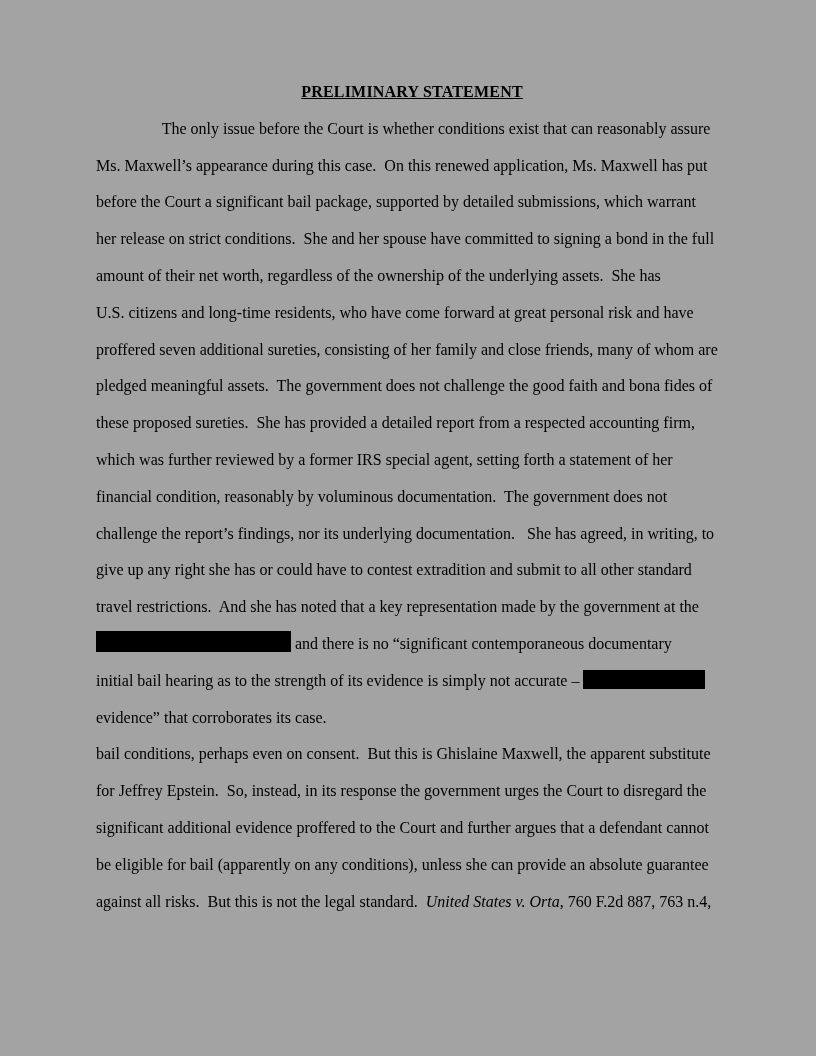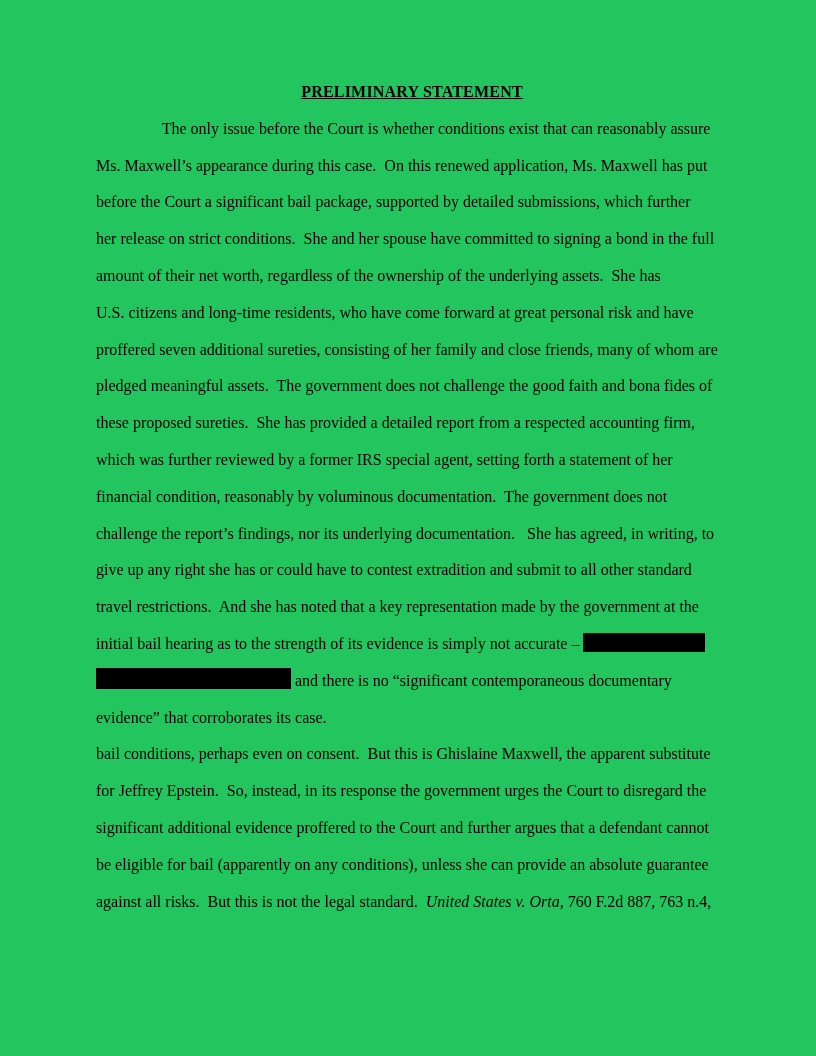--- a/index.html
+++ b/index.html
@@ -4,21 +4,21 @@
 <style>
   html, body {
     margin: 0;
     padding: 0;
     background: #ffffff;
   }
   .page {
     position: relative;
     width: 816px;
     height: 1056px;
-    background: #22c55e;
+    background: #a3a3a3;
     overflow: hidden;
     font-family: "Liberation Serif", "DejaVu Serif", serif;
     color: #000000;
   }
   .content {
     position: absolute;
     left: 96px;
     top: 74px;
     width: 632px;
     font-size: 16px;
@@ -48,34 +48,34 @@
 </style>
 </head>
 <body>
 
 <div class="page">
   <div class="content">
     <div class="doc-title">PRELIMINARY STATEMENT</div>
     <div>
         <div class="line indent"><span>The only issue before the Court is whether conditions exist that can reasonably assure</span></div>
         <div class="line"><span>Ms. Maxwell’s appearance during this case.  On this renewed application, Ms. Maxwell has put</span></div>
-        <div class="line"><span>before the Court a significant bail package, supported by detailed submissions, which further</span></div>
+        <div class="line"><span>before the Court a significant bail package, supported by detailed submissions, which warrant</span></div>
         <div class="line"><span>her release on strict conditions.  She and her spouse have committed to signing a bond in the full</span></div>
         <div class="line"><span>amount of their net worth, regardless of the ownership of the underlying assets.  She has</span></div>
         <div class="line"><span>U.S. citizens and long-time residents, who have come forward at great personal risk and have</span></div>
         <div class="line"><span>proffered seven additional sureties, consisting of her family and close friends, many of whom are</span></div>
         <div class="line"><span>pledged meaningful assets.  The government does not challenge the good faith and bona fides of</span></div>
         <div class="line"><span>these proposed sureties.  She has provided a detailed report from a respected accounting firm,</span></div>
         <div class="line"><span>which was further reviewed by a former IRS special agent, setting forth a statement of her</span></div>
         <div class="line"><span>financial condition, reasonably by voluminous documentation.  The government does not</span></div>
         <div class="line"><span>challenge the report’s findings, nor its underlying documentation.   She has agreed, in writing, to</span></div>
         <div class="line"><span>give up any right she has or could have to contest extradition and submit to all other standard</span></div>
         <div class="line"><span>travel restrictions.  And she has noted that a key representation made by the government at the</span></div>
+        <div class="line"><span class="redaction" style="width: 195px; height: 21px; background: rgb(0, 0, 0);"></span><span> and there is no “significant contemporaneous documentary</span></div>
         <div class="line"><span>initial bail hearing as to the strength of its evidence is simply not accurate – </span><span class="redaction" style="width: 122px; height: 19px; background: rgb(0, 0, 0);"></span></div>
-        <div class="line"><span class="redaction" style="width: 195px; height: 21px; background: rgb(0, 0, 0);"></span><span> and there is no “significant contemporaneous documentary</span></div>
         <div class="line"><span>evidence” that corroborates its case.</span></div>
         <div class="line"><span>bail conditions, perhaps even on consent.  But this is Ghislaine Maxwell, the apparent substitute</span></div>
         <div class="line"><span>for Jeffrey Epstein.  So, instead, in its response the government urges the Court to disregard the</span></div>
         <div class="line"><span>significant additional evidence proffered to the Court and further argues that a defendant cannot</span></div>
         <div class="line"><span>be eligible for bail (apparently on any conditions), unless she can provide an absolute guarantee</span></div>
         <div class="line"><span>against all risks.  But this is not the legal standard.  </span><span class="italic">United States v. Orta</span><span>, 760 F.2d 887, 763 n.4,</span></div>
       </div>
   </div>
 </div>
 

